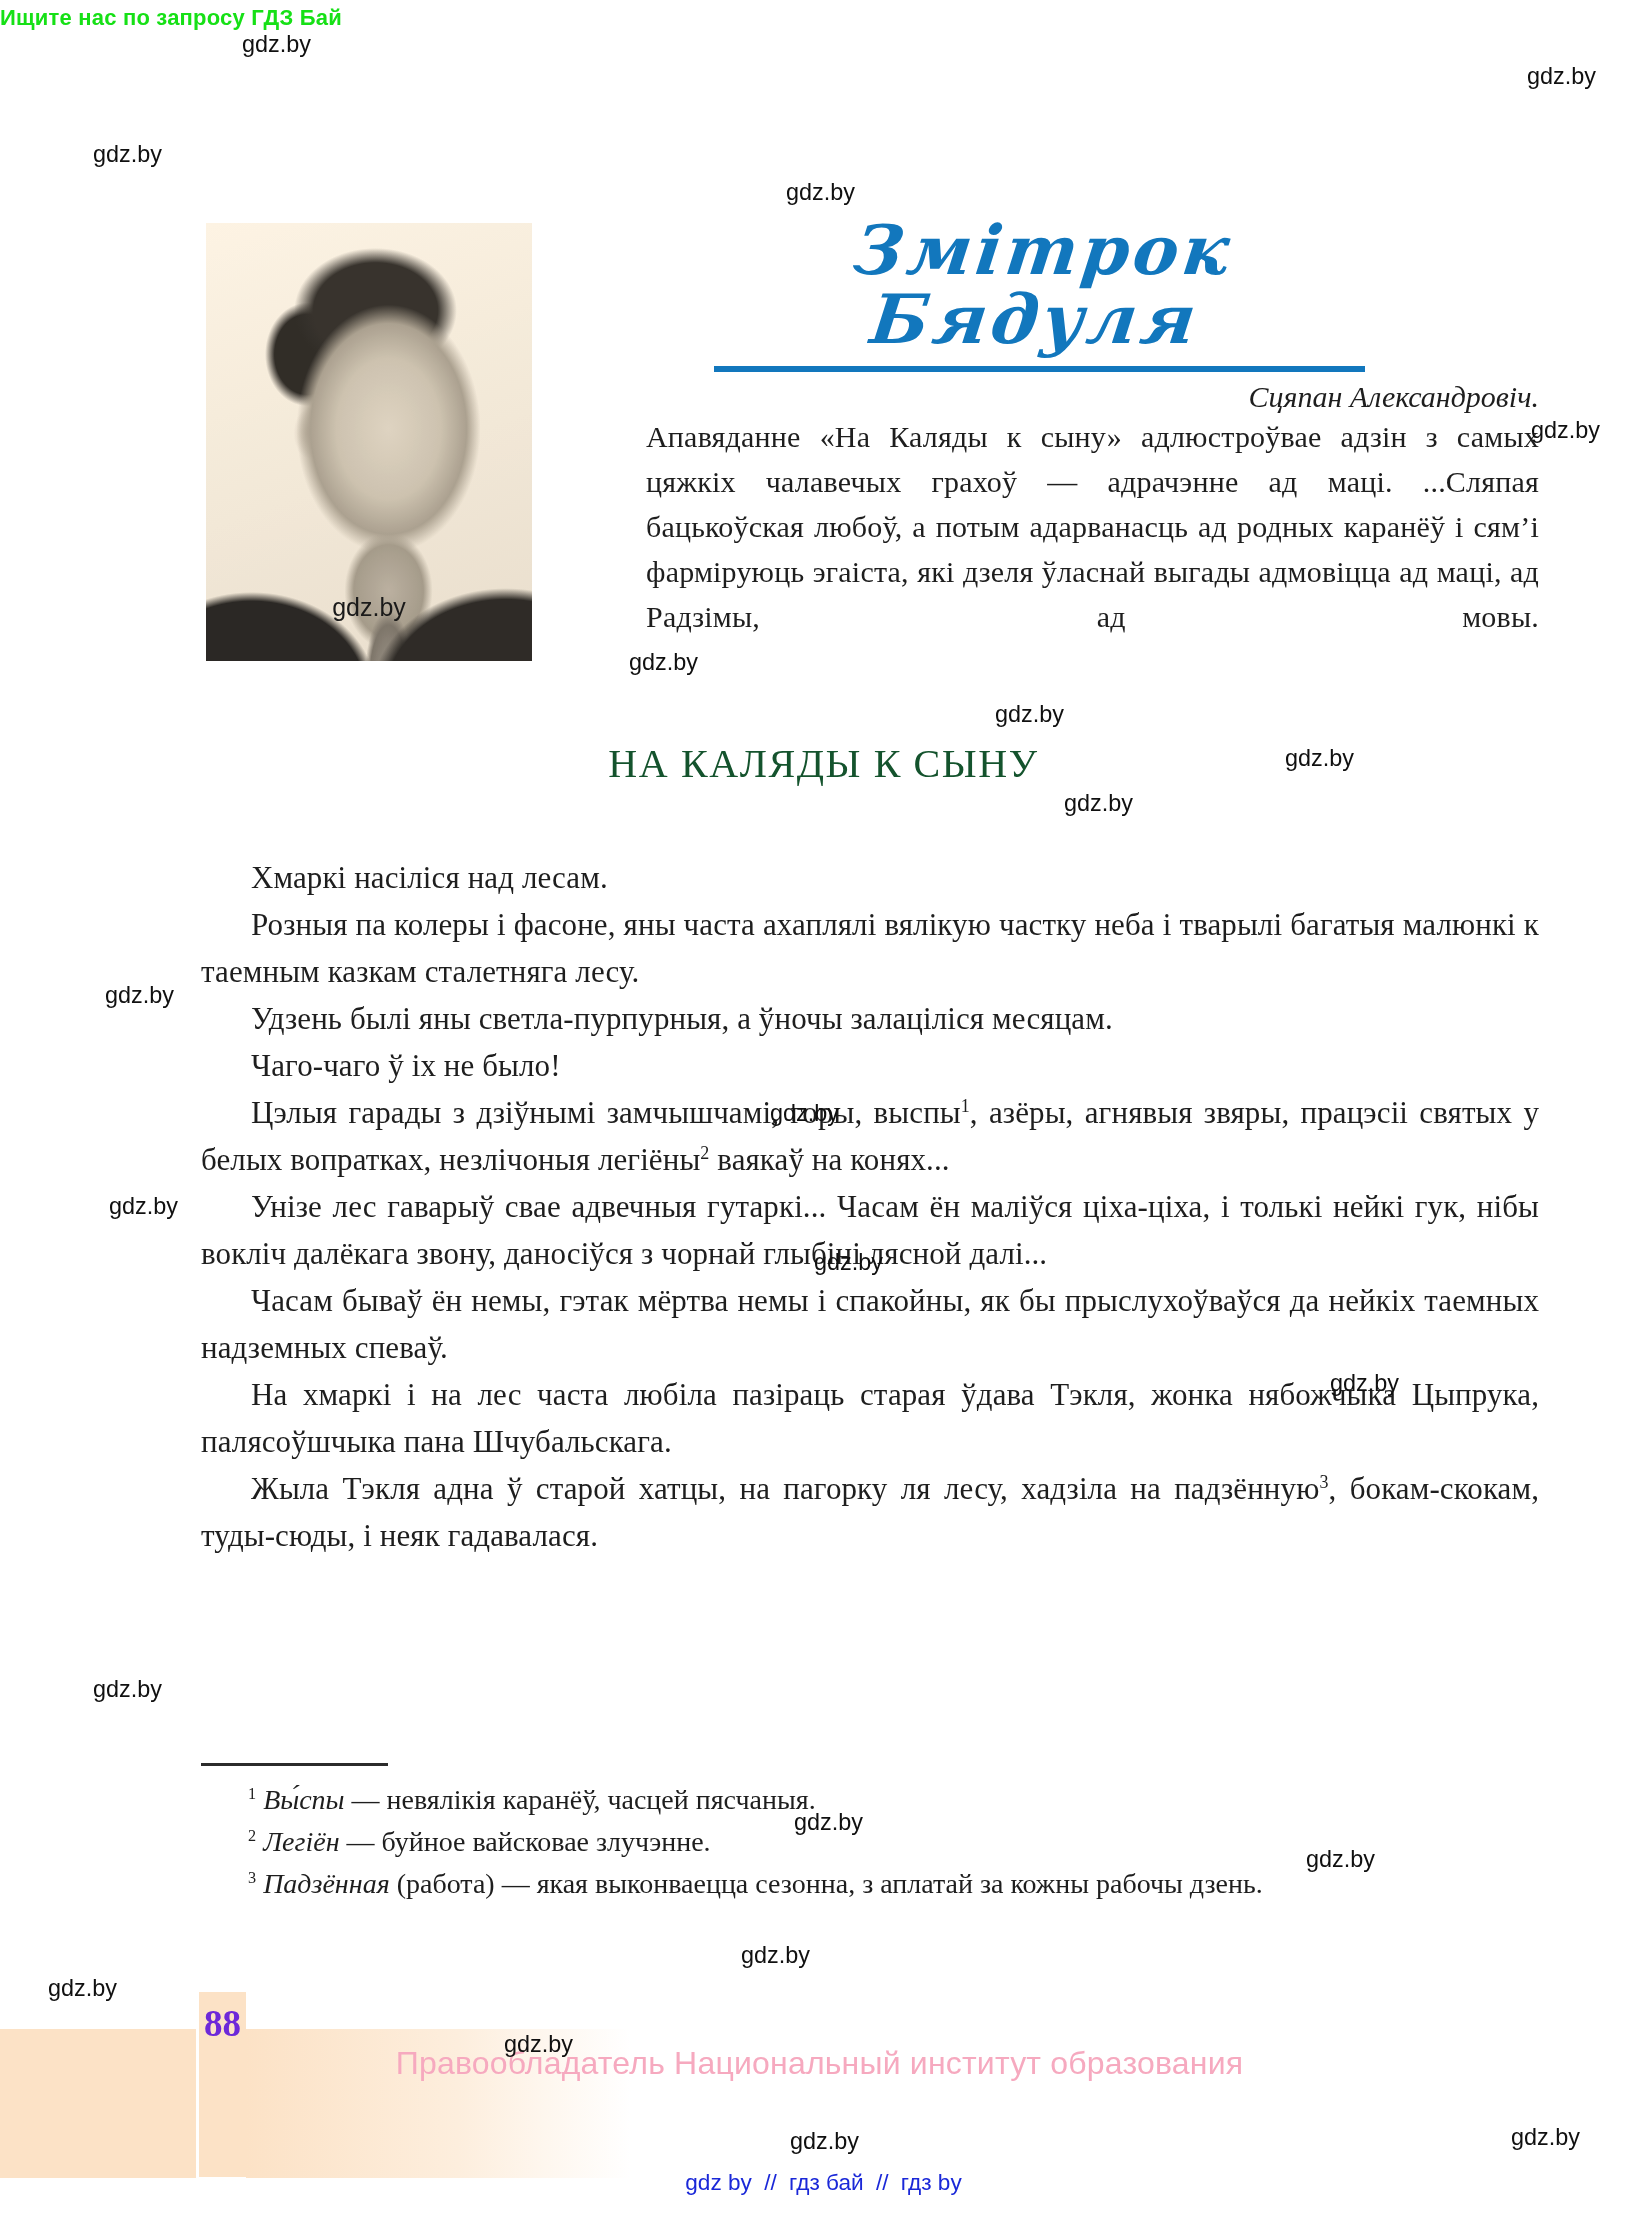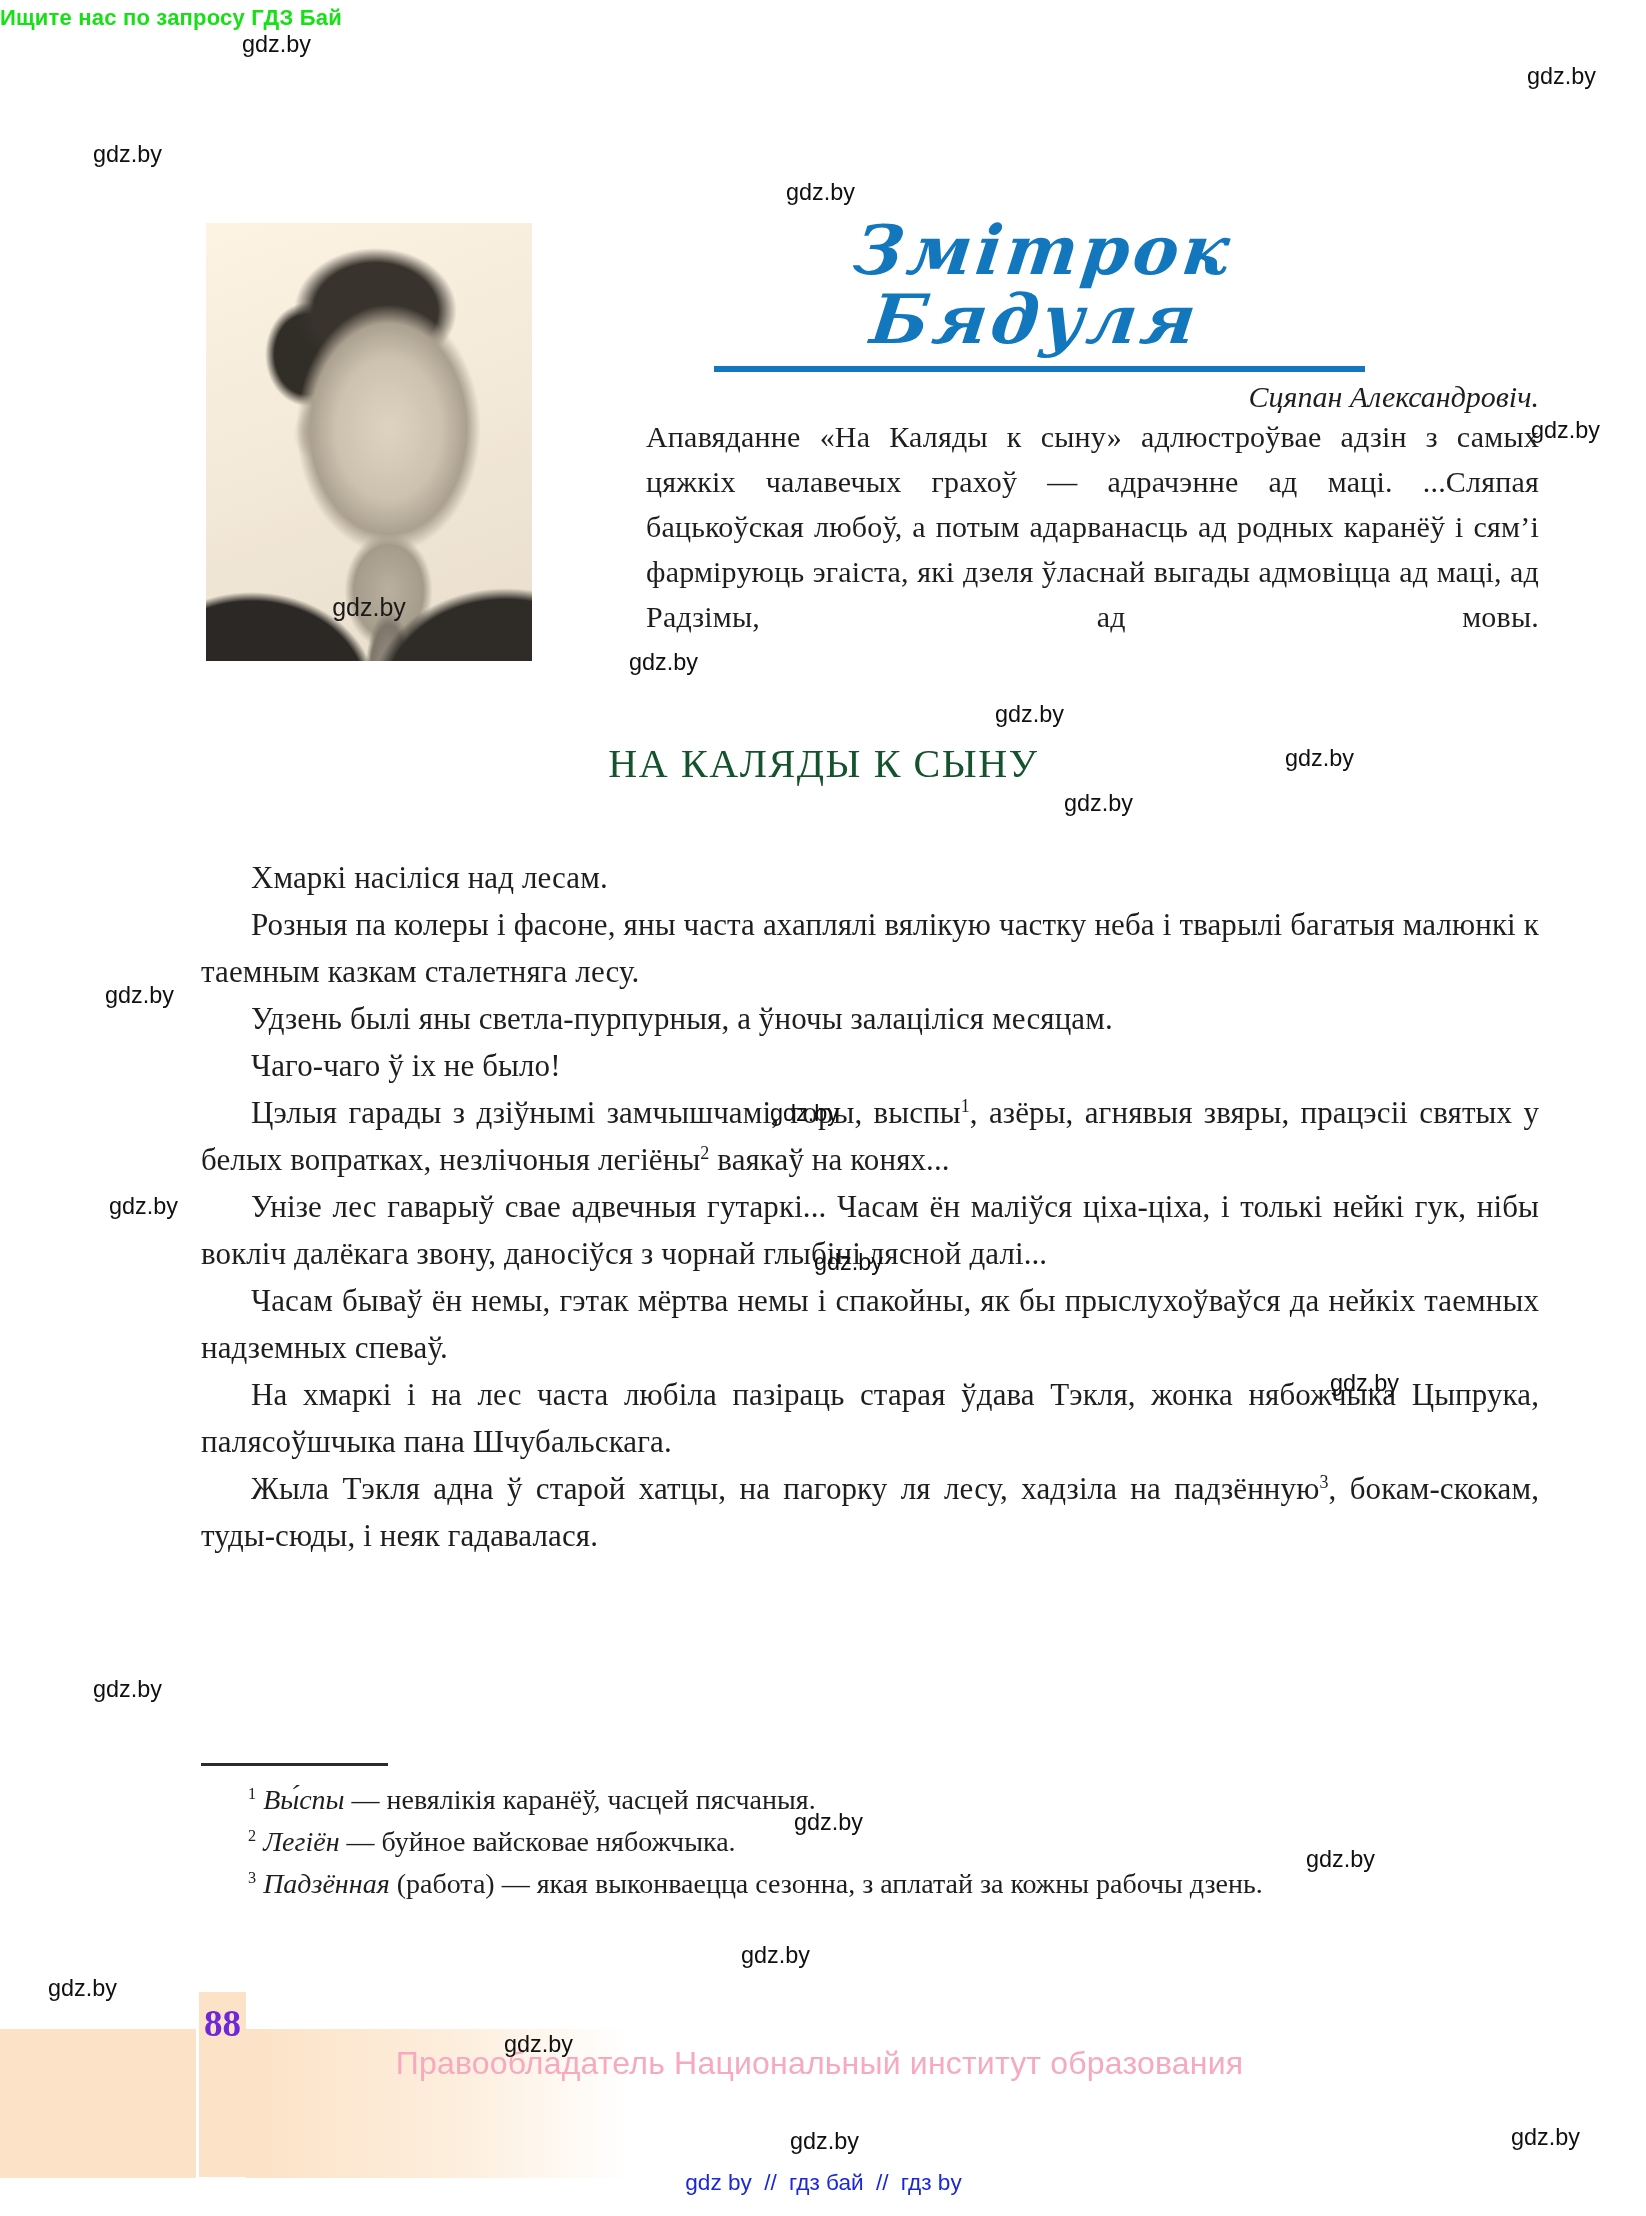--- a/index.html
+++ b/index.html
@@ -326,21 +326,21 @@
       <p>Унізе лес гаварыў свае адвечныя гутаркі... Часам ён маліўся ціха-ціха, і толькі нейкі гук, нібы вокліч далёкага звону, даносіўся з чорнай глыбіні лясной далі...</p>
       <p>Часам бываў ён немы, гэтак мёртва немы і спакойны, як бы прыслухоўваўся да нейкіх таемных надземных спеваў.</p>
       <p>На хмаркі і на лес часта любіла пазіраць старая ўдава Тэкля, жонка нябожчыка Цыпрука, палясоўшчыка пана Шчубальскага.</p>
       <p>Жыла Тэкля адна ў старой хатцы, на пагорку ля лесу, хадзіла на падзённую<sup>3</sup>, бокам-скокам, туды-сюды, і неяк гадавалася.</p>
     </div>
 
   <div id="footnotes">
     <div id="footnote-rule"></div>
     <div id="footnote-list">
         <p><sup>1</sup><span class="term"> Вы́спы</span><span> — невялікія каранёў, часцей пясчаныя.</span></p>
-        <p><sup>2</sup><span class="term"> Легіён</span><span> — буйное вайсковае нябожчыка.</span></p>
+        <p><sup>2</sup><span class="term"> Легіён</span><span> — буйное вайсковае злучэнне.</span></p>
         <p><sup>3</sup><span class="term"> Падзённая</span><span> (работа) — якая выконваецца сезонна, з аплатай за кожны рабочы дзень.</span></p>
       </div>
   </div>
 
   <div class="peach-block" id="peach-left"></div>
   <div class="peach-block" id="peach-num"></div>
   <div class="peach-block" id="peach-wide"></div>
   <div id="page-number">88</div>
 
   <div id="copyright">Правообладатель Национальный институт образования</div>

